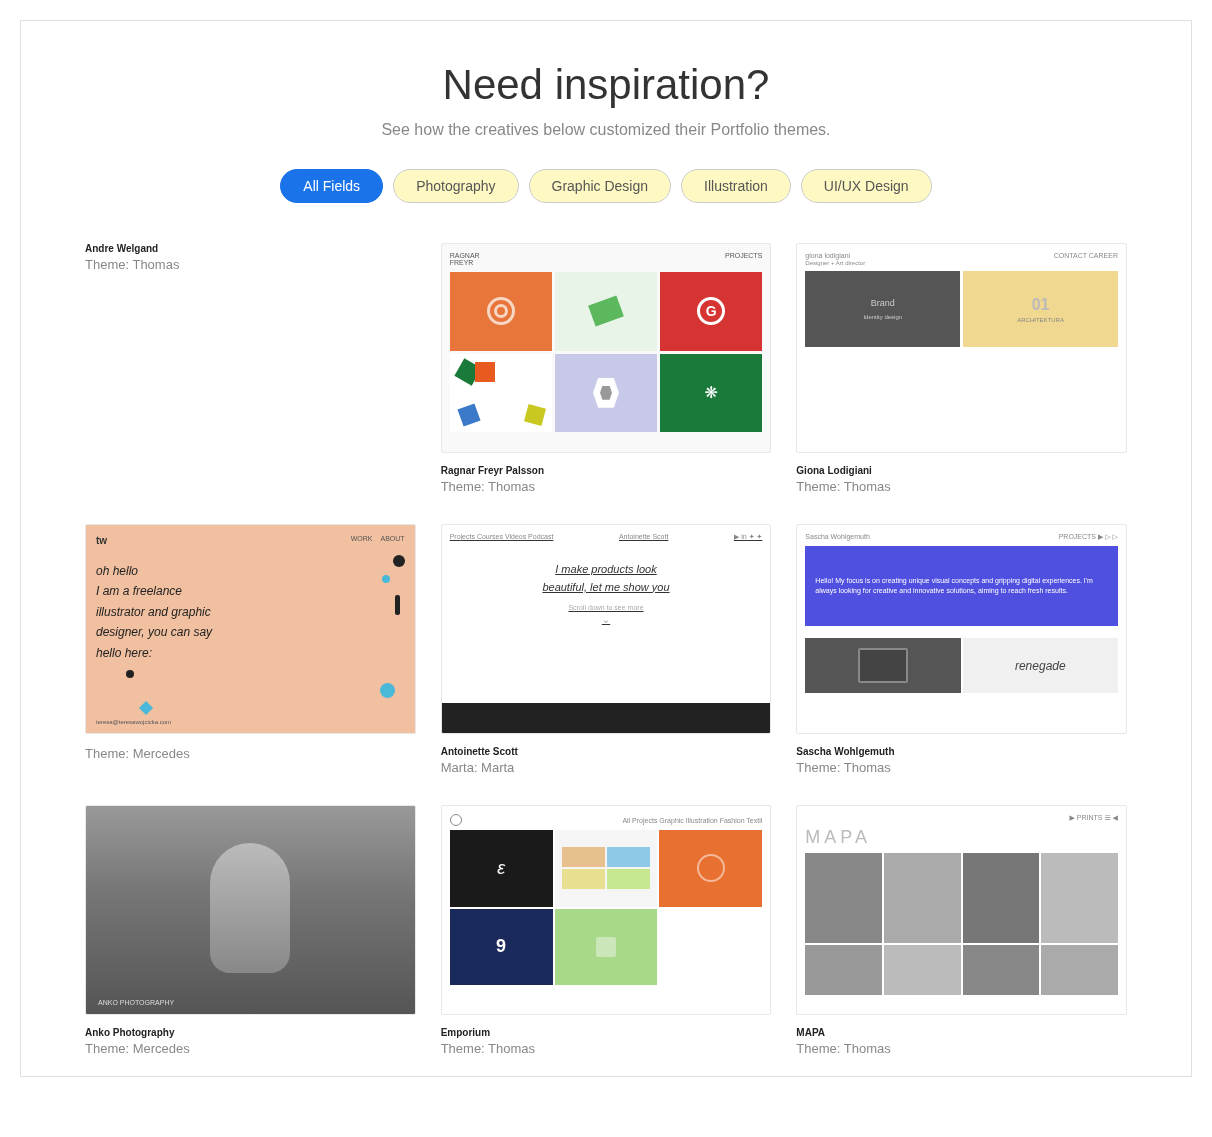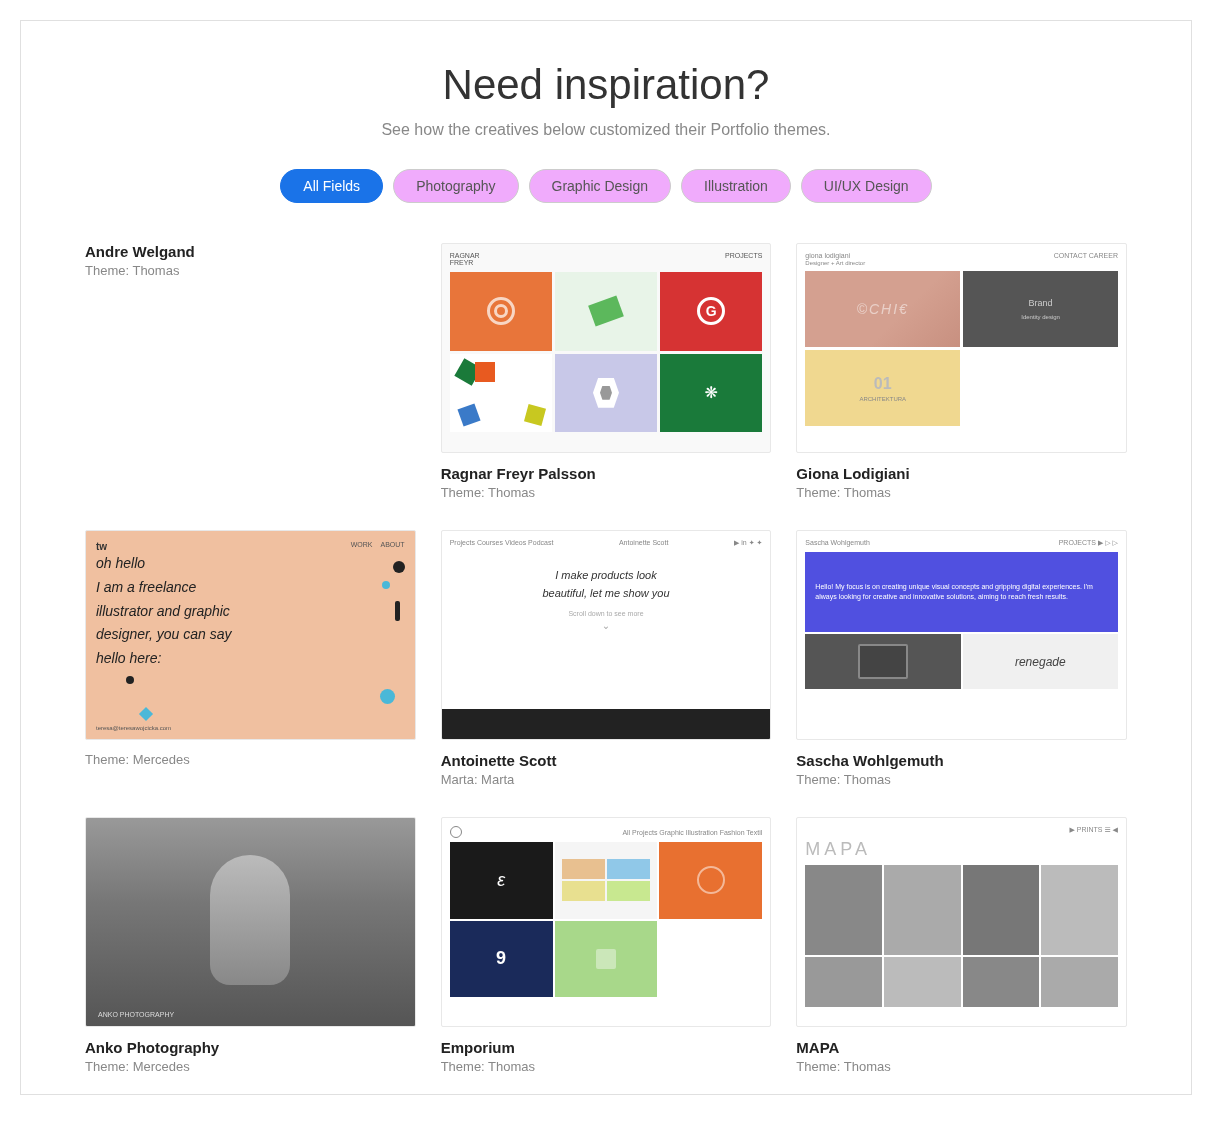--- a/index.html
+++ b/index.html
@@ -35,21 +35,21 @@
       display: flex;
       justify-content: center;
       gap: 10px;
       margin-bottom: 40px;
       flex-wrap: wrap;
     }
     .filter-tab {
       padding: 8px 22px;
       border-radius: 25px;
       border: 1.5px solid #ccc;
-      background: #f0abfc;
+      background: #fef9c3;
       color: #555;
       font-size: 14px;
       cursor: pointer;
       transition: all 0.2s;
     }
     .filter-tab.active {
       background: #1a73e8;
       border-color: #1a73e8;
       color: #fff;
     }
@@ -66,21 +66,21 @@
       width: 100%;
       height: 210px;
       border: 1px solid #e8e8e8;
       overflow: hidden;
       background: #f5f5f5;
       border-radius: 2px;
       margin-bottom: 12px;
       position: relative;
     }
     .card-title {
-      font-size: 15px;
+      font-size: 10px;
       font-weight: 600;
       color: #222;
       margin-bottom: 3px;
     }
     .card-theme {
       font-size: 13px;
       color: #888;
     }
 
     
@@ -155,20 +155,21 @@
     }
     .giona-cell-1 { background: linear-gradient(135deg, #d4a090 60%, #c89080); }
     .giona-cell-2 { background: #555; display:flex; align-items:center; justify-content:center; color:#ccc; font-size:7px; padding:5px; }
     .giona-cell-3 { background: #8b6a5a; display:flex; align-items:center; justify-content:center; color:#d4a090; font-size:11px; font-weight:bold; letter-spacing:3px; }
     .giona-cell-4 { background: #f0d890; display:flex; align-items:center; justify-content:center; font-size:7px; color:#888; }
 
     
     .preview-antoinette {
       background: #fff;
       padding: 8px;
+      text-decoration: underline;
     }
     .preview-antoinette .ah { display:flex; justify-content:space-between; font-size:7px; color:#888; margin-bottom:20px; }
     .preview-antoinette .main-text { text-align:center; font-size:11px; color:#333; font-style:italic; line-height:1.6; }
     .preview-antoinette .scroll-text { text-align:center; font-size:7px; color:#aaa; margin-top:8px; }
     .preview-antoinette .arrow-down { text-align:center; font-size:10px; color:#aaa; margin-top:3px; }
     .preview-antoinette .bottom-strip { position:absolute; bottom:0; left:0; right:0; height:30px; background:#222; }
 
     
     .preview-sascha {
       background: #fff;
@@ -182,21 +183,21 @@
       color:#fff;
       line-height:1.5;
       height: 80px;
       display:flex;
       align-items:center;
     }
     .preview-sascha .bottom-imgs {
       display:grid;
       grid-template-columns: 1fr 1fr;
       gap:2px;
-      margin-top:2px;
+      margin-top:12px;
       height:55px;
     }
     .sascha-img-1 { background:#555; display:flex; align-items:center; justify-content:center; }
     .sascha-img-2 { background:#e8e8e8; display:flex; align-items:center; justify-content:center; font-size:10px; color:#555; font-style:italic; }
 
     
     .preview-emporium {
       background: #fff;
       padding: 8px;
     }
@@ -296,23 +297,20 @@
       <div class="card-theme">Theme: Thomas</div>
     </div>
 
     <div class="portfolio-card">
       <div class="card-preview preview-giona">
         <div class="gh">
           <span>giona lodigiani<br><small style="font-size:6px;">Designer + Art director</small></span>
           <span>CONTACT CAREER</span>
         </div>
         <div class="img-grid">
-          <div class="giona-cell-1" style="display:flex;align-items:center;justify-content:center;">
-            <span style="font-size:14px;color:rgba(255,255,255,0.5);font-style:italic;letter-spacing:2px;">©CHI€</span>
-          </div>
           <div class="giona-cell-2">
             <div style="font-size:6px;text-align:center;line-height:1.4;">
               <div style="font-size:9px;margin-bottom:3px;">Brand</div>
               <div>Identity design</div>
             </div>
           </div>
           <div class="giona-cell-4">
             <div style="font-size:7px;color:#888;text-align:center;padding:5px;">
               <div style="font-size:16px;font-weight:bold;color:#bbb;margin-bottom:3px;">01</div>
               <div style="font-size:6px;">ARCHITEKTURA</div>
@@ -324,21 +322,21 @@
       <div class="card-theme">Theme: Thomas</div>
     </div>
 
     <div class="portfolio-card">
       <div class="card-preview card-preview-relative" style="background:#f0c0a0;padding:10px;overflow:hidden;">
         <div style="font-size:10px;font-weight:bold;color:#333;">tw</div>
         <div style="position:absolute;top:10px;right:10px;font-size:7px;color:#555;display:flex;gap:8px;">
           <span>WORK</span>
             <span>ABOUT</span>
         </div>
-        <div style="font-size:14px;color:#222;line-height:1.7;font-style:italic;">
+        <div style="margin-top:15px;font-size:12px;color:#222;line-height:1.7;font-style:italic;">
           oh hello<br>I am a freelance<br>illustrator and graphic<br>designer, you can say<br>hello here:
         </div>
         <div style="position:absolute;bottom:8px;left:10px;font-size:6px;color:#555;">teresa@teresawojcicka.com</div>
 
         <div style="position:absolute;top:30px;right:10px;width:12px;height:12px;background:#222;border-radius:50%;"></div>
         <div style="position:absolute;top:50px;right:25px;width:8px;height:8px;background:#4ab8d8;border-radius:50%;"></div>
         <div style="position:absolute;top:70px;right:15px;width:5px;height:20px;background:#222;border-radius:2px;"></div>
         <div style="position:absolute;bottom:35px;right:20px;width:15px;height:15px;background:#4ab8d8;border-radius:50%;"></div>
         <div style="position:absolute;bottom:55px;left:40px;width:8px;height:8px;background:#222;border-radius:50%;"></div>
         <div style="position:absolute;bottom:20px;left:55px;width:10px;height:10px;background:#4ab8d8;transform:rotate(45deg);"></div>

